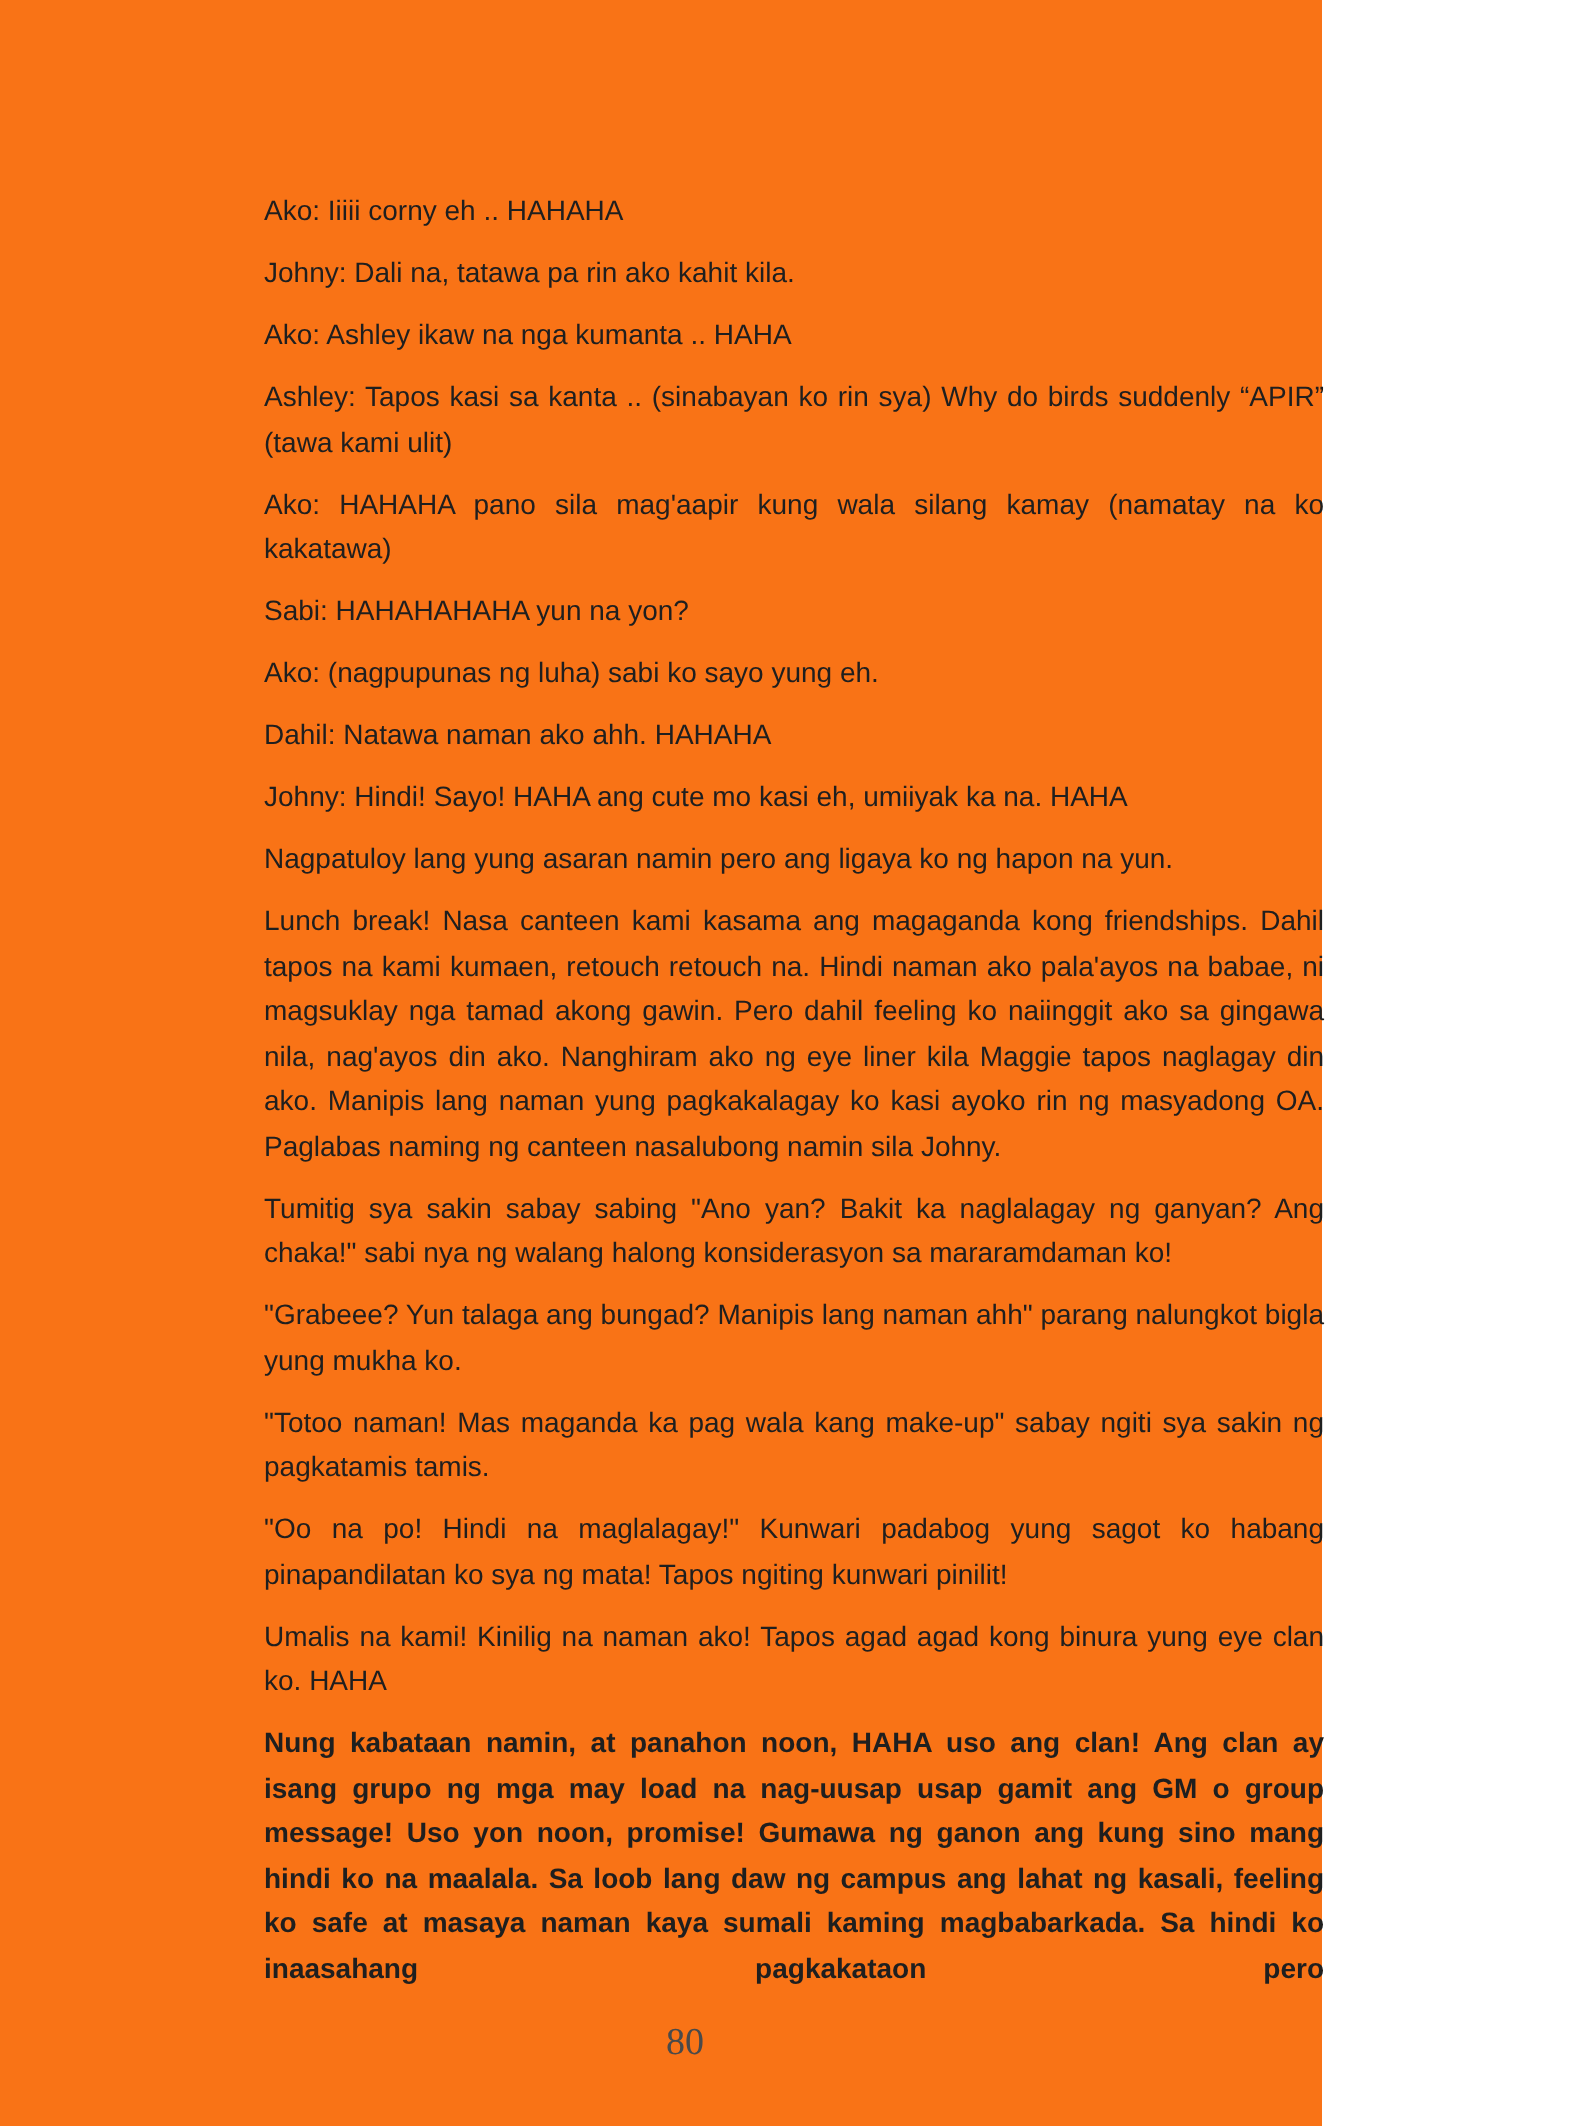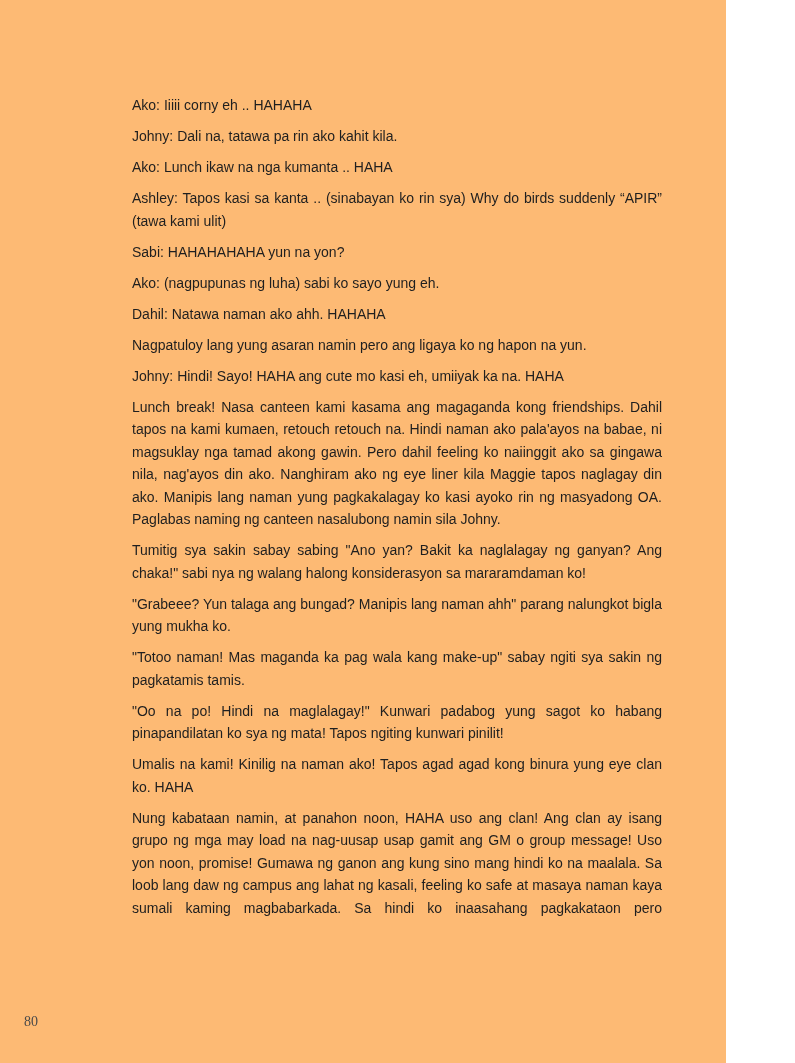--- a/index.html
+++ b/index.html
@@ -8,69 +8,72 @@
   }
   body {
     width: 795px;
     height: 1063px;
     background: #ffffff;
     font-family: "Liberation Sans", sans-serif;
     overflow: hidden;
   }
   .page {
     position: relative;
-    width: 726px;
+    width: 661px;
     height: 1063px;
-    background: #fdba74;
+    background: #f97316;
   }
   .text-block {
     position: absolute;
     left: 132px;
     top: 94px;
     width: 530px;
   }
   .para {
     margin: 0 0 8.5px 0;
     font-family: "Liberation Sans", sans-serif;
     font-size: 14px;
     line-height: 22.5px;
     color: #1f1f1f;
     text-align: justify;
     word-spacing: normal;
   }
   .para.cont {
     
     text-align-last: justify;
+    font-weight: bold;
   }
   .page-number {
     position: absolute;
     left: 0;
     right: 0;
     top: 1014px;
+    text-align: center;
     font-family: "Liberation Serif", serif;
-    font-size: 14px;
+    font-size: 19px;
     line-height: 16px;
     color: #4a4a4a;
     padding-left: 24px;
   }
 </style>
 </head>
 <body>
 
 <div class="page">
   <div class="text-block">
     <p class="para">Ako: Iiiii corny eh .. HAHAHA</p>
     <p class="para">Johny: Dali na, tatawa pa rin ako kahit kila.</p>
-    <p class="para">Ako: Lunch ikaw na nga kumanta .. HAHA</p>
+    <p class="para">Ako: Ashley ikaw na nga kumanta .. HAHA</p>
     <p class="para">Ashley: Tapos kasi sa kanta .. (sinabayan ko rin sya) Why do birds suddenly “APIR” (tawa kami ulit)</p>
+    <p class="para">Ako: HAHAHA pano sila mag'aapir kung wala silang kamay (namatay na ko kakatawa)</p>
     <p class="para">Sabi: HAHAHAHAHA yun na yon?</p>
     <p class="para">Ako: (nagpupunas ng luha) sabi ko sayo yung eh.</p>
     <p class="para">Dahil: Natawa naman ako ahh. HAHAHA</p>
+    <p class="para">Johny: Hindi! Sayo! HAHA ang cute mo kasi eh, umiiyak ka na. HAHA</p>
     <p class="para">Nagpatuloy lang yung asaran namin pero ang ligaya ko ng hapon na yun.</p>
-    <p class="para">Johny: Hindi! Sayo! HAHA ang cute mo kasi eh, umiiyak ka na. HAHA</p>
     <p class="para">Lunch break! Nasa canteen kami kasama ang magaganda kong friendships. Dahil tapos na kami kumaen, retouch retouch na. Hindi naman ako pala'ayos na babae, ni magsuklay nga tamad akong gawin. Pero dahil feeling ko naiinggit ako sa gingawa nila, nag'ayos din ako. Nanghiram ako ng eye liner kila Maggie tapos naglagay din ako. Manipis lang naman yung pagkakalagay ko kasi ayoko rin ng masyadong OA. Paglabas naming ng canteen nasalubong namin sila Johny.</p>
     <p class="para">Tumitig sya sakin sabay sabing "Ano yan? Bakit ka naglalagay ng ganyan? Ang chaka!" sabi nya ng walang halong konsiderasyon sa mararamdaman ko!</p>
     <p class="para">"Grabeee? Yun talaga ang bungad? Manipis lang naman ahh" parang nalungkot bigla yung mukha ko.</p>
     <p class="para">"Totoo naman! Mas maganda ka pag wala kang make-up" sabay ngiti sya sakin ng pagkatamis tamis.</p>
     <p class="para">"Oo na po! Hindi na maglalagay!" Kunwari padabog yung sagot ko habang pinapandilatan ko sya ng mata! Tapos ngiting kunwari pinilit!</p>
     <p class="para">Umalis na kami! Kinilig na naman ako! Tapos agad agad kong binura yung eye clan ko. HAHA</p>
     <p class="para cont">Nung kabataan namin, at panahon noon, HAHA uso ang clan! Ang clan ay isang grupo ng mga may load na nag-uusap usap gamit ang GM o group message! Uso yon noon, promise! Gumawa ng ganon ang kung sino mang hindi ko na maalala. Sa loob lang daw ng campus ang lahat ng kasali, feeling ko safe at masaya naman kaya sumali kaming magbabarkada. Sa hindi ko inaasahang pagkakataon pero</p>
   </div>
   <div class="page-number">80</div>
 </div>

